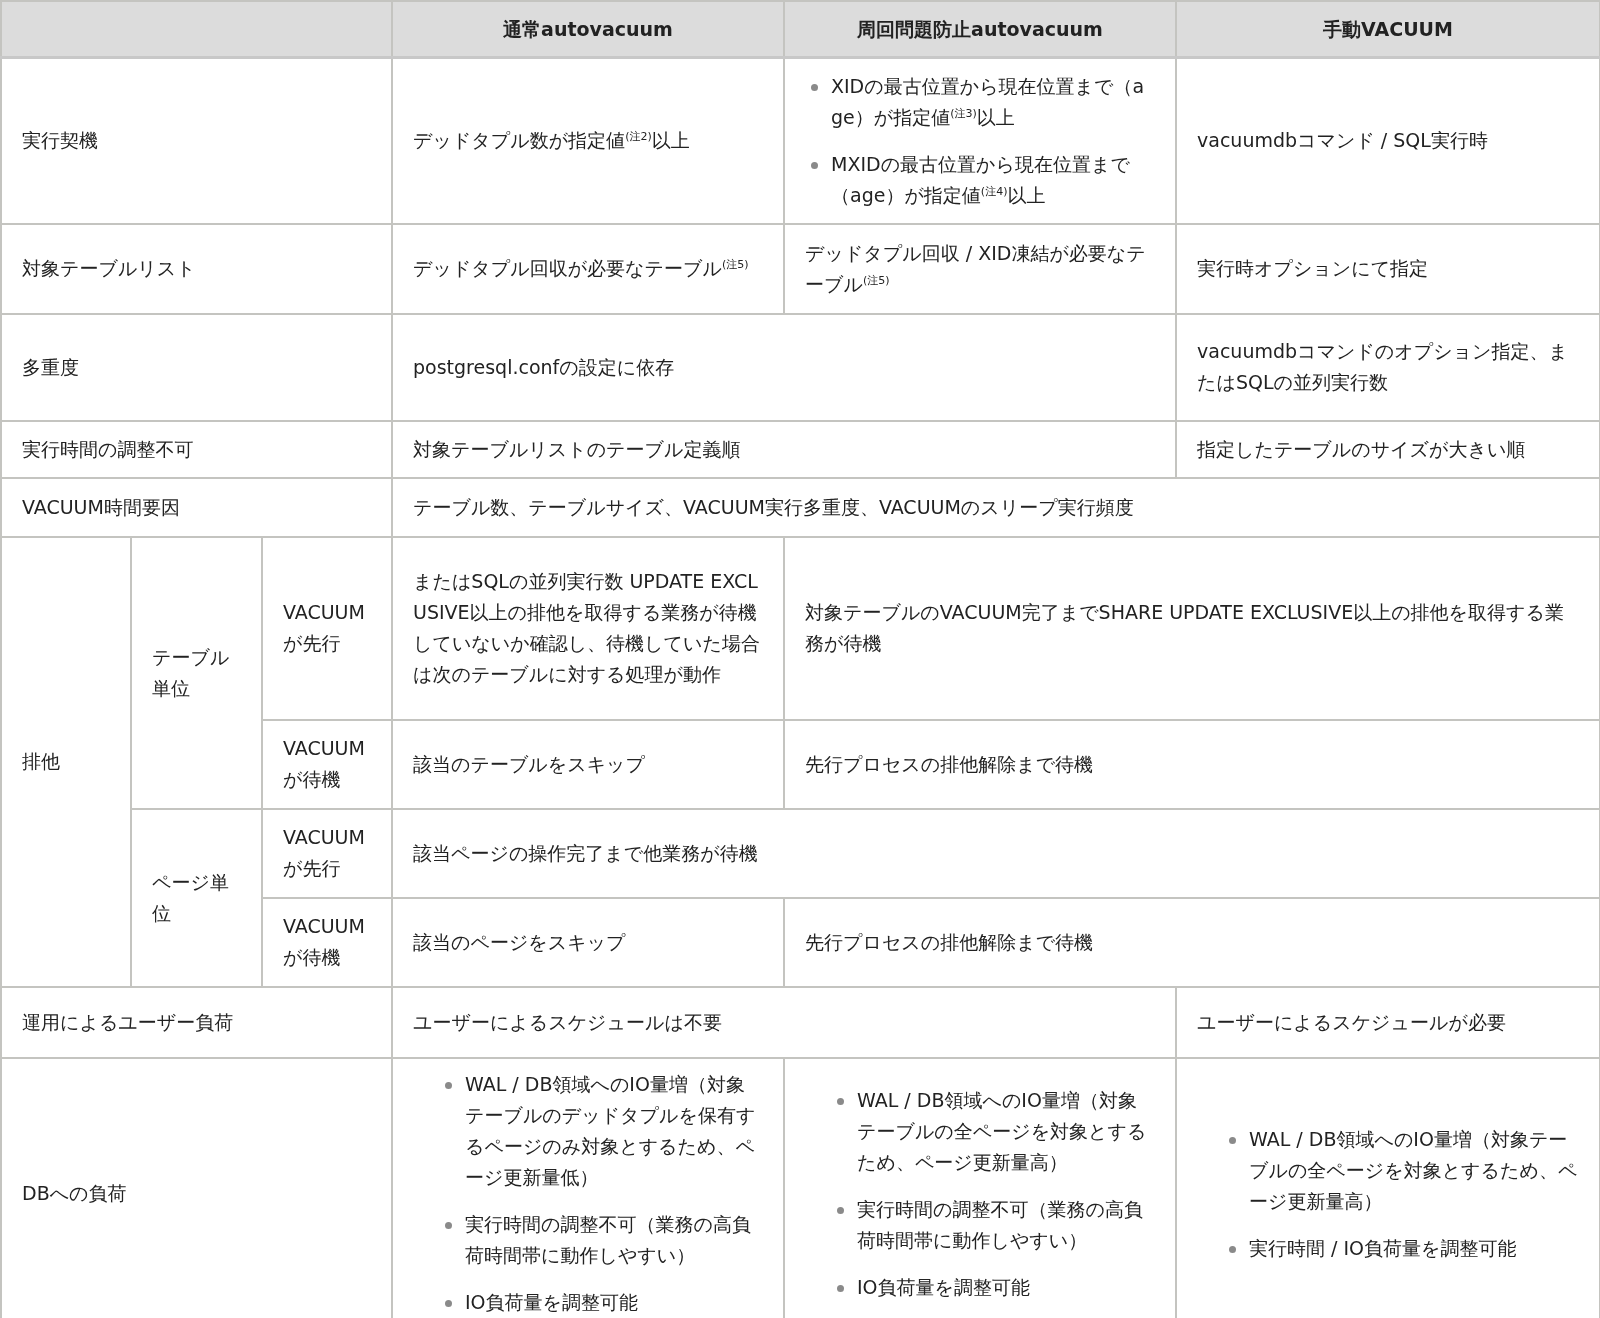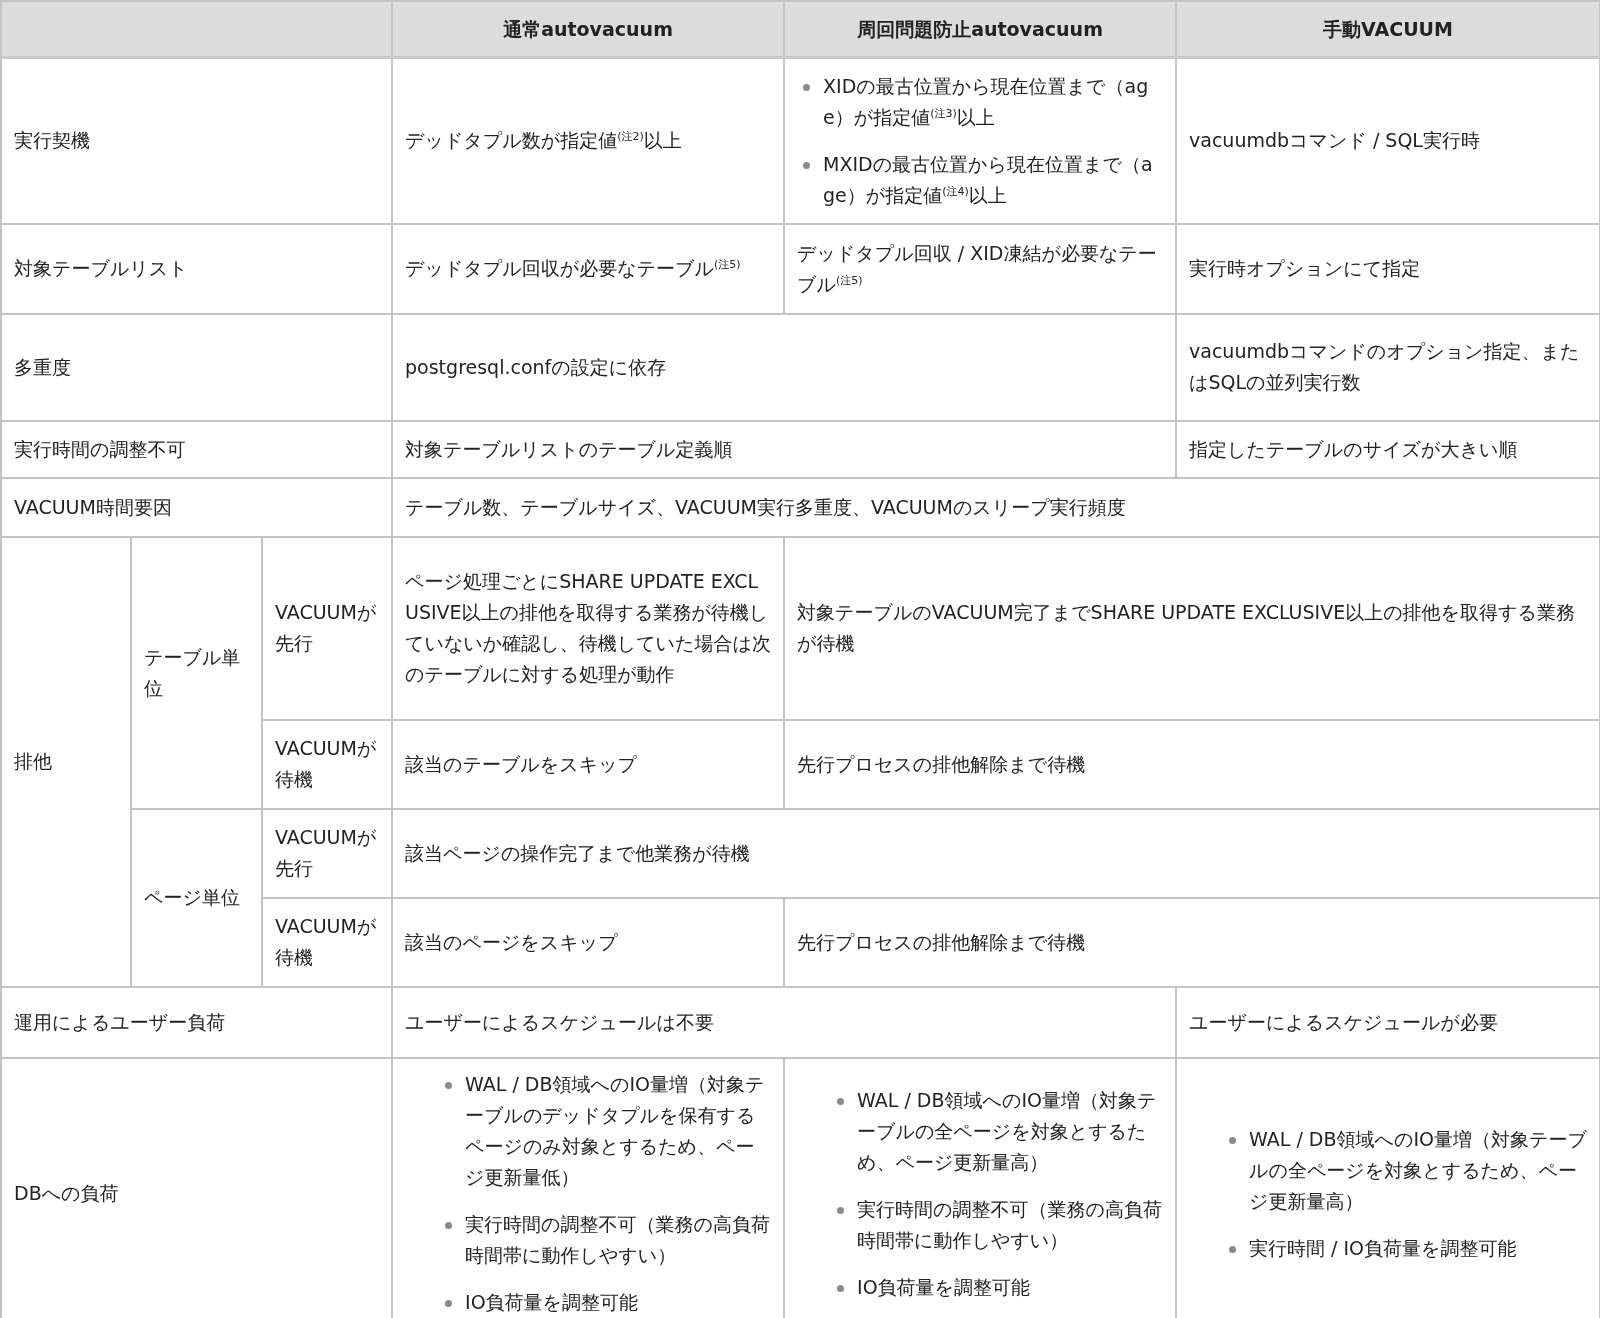--- a/index.html
+++ b/index.html
@@ -6,21 +6,21 @@
   body { width: 1600px; height: 1318px; overflow: hidden; font-family: "DejaVu Sans", "Liberation Sans", sans-serif; color: #222; }
   table.cmp {
     border-collapse: collapse;
     table-layout: fixed;
     width: 1599px;
     font-size: 19px;
     line-height: 31px;
   }
   table.cmp th, table.cmp td {
     border: 2px solid #c4c4c0;
-    padding: 0 12px;
+    padding: 0 20px;
     vertical-align: middle;
     text-align: left;
     font-weight: normal;
     word-break: break-all;
     margin-left: 24px;
   }
   table.cmp thead th {
     background: #dcdcdc;
     height: 54px;
     font-weight: bold;
@@ -98,21 +98,21 @@
 
     <tr style="height:59px">
       <td colspan="3">VACUUM時間要因</td>
       <td colspan="3">テーブル数、テーブルサイズ、VACUUM実行多重度、VACUUMのスリープ実行頻度</td>
     </tr>
 
     <tr style="height:183px">
       <td rowspan="4">排他</td>
       <td rowspan="2">テーブル単位</td>
       <td>VACUUMが先行</td>
-      <td class="cell-pad">ページ処理ごとにSHARE UPDATE EXCLUSIVE以上の排他を取得する業務が待機していないか確認し、待機していた場合は次のテーブルに対する処理が動作</td>
+      <td class="cell-pad">またはSQLの並列実行数 UPDATE EXCLUSIVE以上の排他を取得する業務が待機していないか確認し、待機していた場合は次のテーブルに対する処理が動作</td>
       <td colspan="2">対象テーブルのVACUUM完了までSHARE UPDATE EXCLUSIVE以上の排他を取得する業務が待機</td>
     </tr>
 
     <tr style="height:89px">
       <td>VACUUMが待機</td>
       <td>該当のテーブルをスキップ</td>
       <td colspan="2">先行プロセスの排他解除まで待機</td>
     </tr>
 
     <tr style="height:89px">

